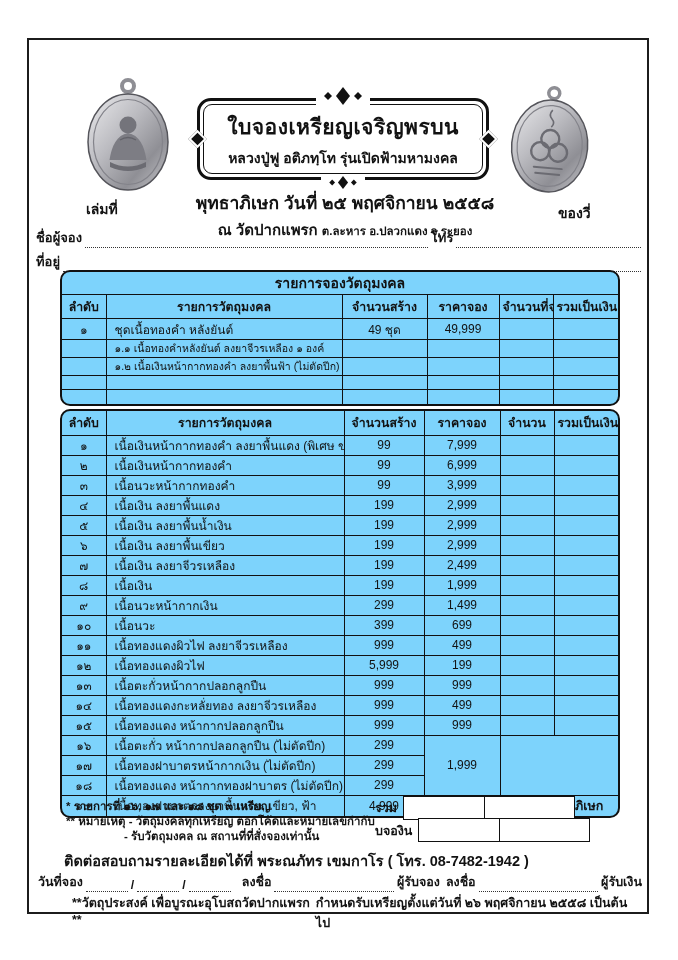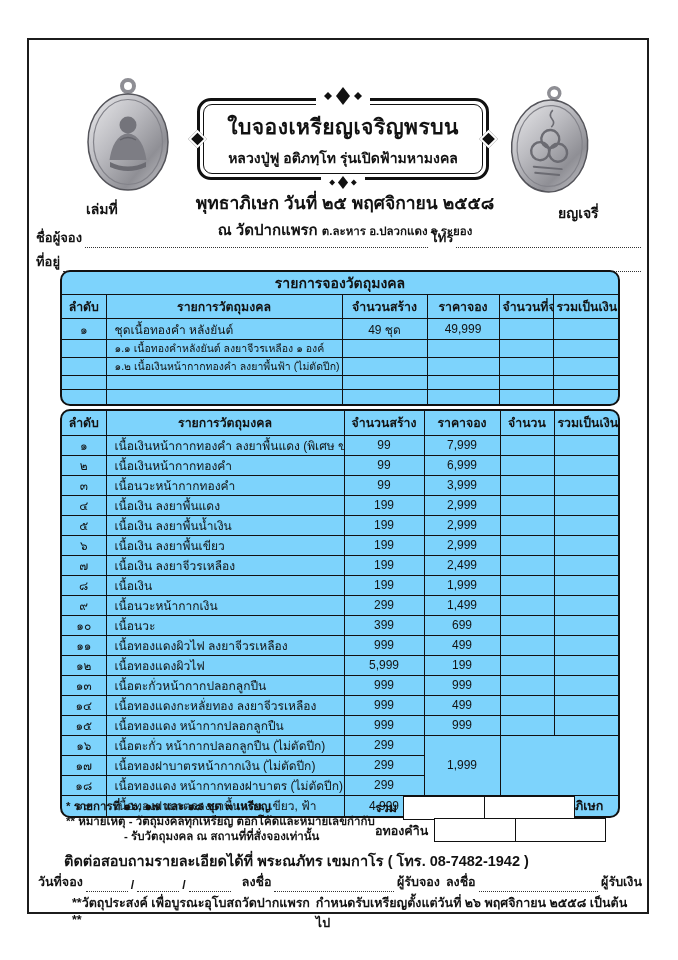--- a/index.html
+++ b/index.html
@@ -137,21 +137,21 @@
   </div>
   <div class="orn orn-side orn-left"></div>
   <div class="orn orn-side orn-right"></div>
   <div class="txt">
     <div class="title1">ใบจองเหรียญเจริญพรบน</div>
     <div class="title2">หลวงปู่ฟู อติภทฺโท รุ่นเปิดฟ้ามหามงคล</div>
   </div>
 </div>
 
 <div class="side-label vol">เล่มที่</div>
-<div class="side-label ser">ยญเจรี่</div>
+<div class="side-label ser">ของวี่</div>
 
 <div class="ceremony">
   <div class="cer1">พุทธาภิเษก วันที่ ๒๕ พฤศจิกายน ๒๕๕๘</div>
   <div class="cer2">
     <span>ณ วัดปากแพรก</span>
     <span class="loc">ต.ละหาร อ.ปลวกแดง จ.ระยอง</span>
   </div>
 </div>
 
 <div class="fill-row fill-name">
@@ -410,21 +410,21 @@
 
 <div class="summary">
   <div class="sum-row">
     <span class="sum-label">รวม</span>
     <div class="sum-cells">
         <div class="c1"></div>
         <div class="c2"></div>
       </div>
   </div>
   <div class="sum-row">
-    <span class="sum-label">อทองคำิน</span>
+    <span class="sum-label">บจองิน</span>
     <div class="sum-cells">
         <div class="c1"></div>
         <div class="c2"></div>
       </div>
   </div>
 </div>
 
 <div class="contact">ติดต่อสอบถามรายละเอียดได้ที่  พระณภัทร เขมกาโร ( โทร. 08-7482-1942 )</div>
 
 <div class="signature">

